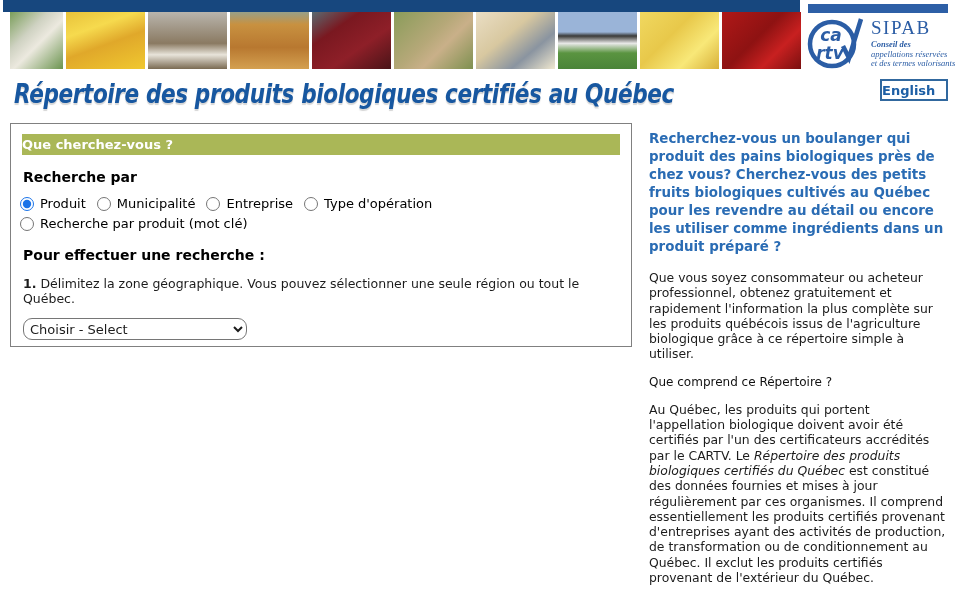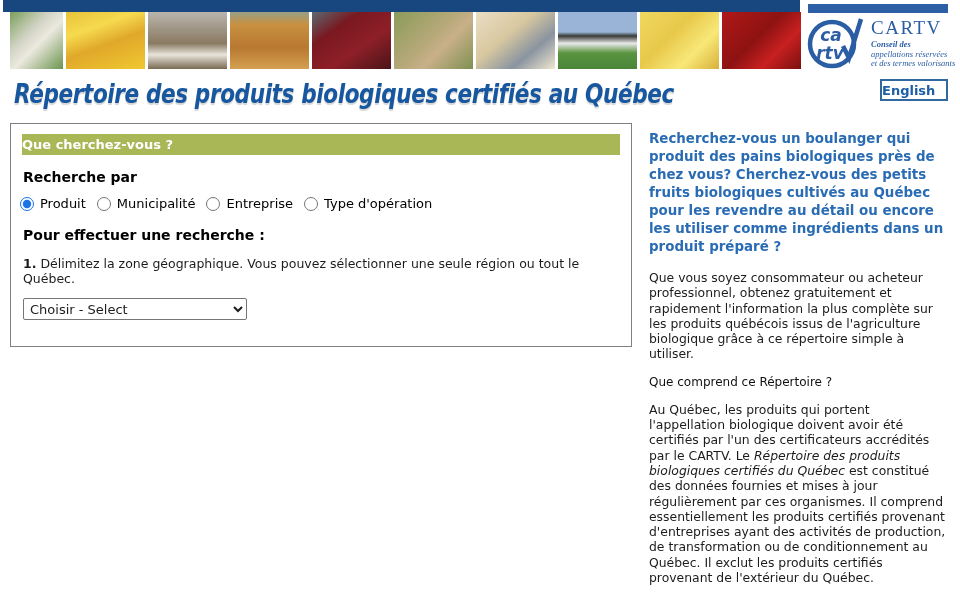--- a/index.html
+++ b/index.html
@@ -49,21 +49,21 @@
   .panel-header { margin:10px 11px 0 11px; height:21px; background:#aab757; color:#ffffff;
                   font-size:13px; font-weight:bold; text-align:left; line-height:21px; }
   .blue-heading { margin:14px 0 0 12px; font-size:14px; font-weight:bold; color:#000000; }
   .radio-row { margin:11px 0 0 9px; font-size:13px; color:#000; display:flex; align-items:center; flex-wrap:wrap; }
   .radio-row label { display:inline-flex; align-items:flex-end; margin-right:11px; }
   .radio-row input[type=radio] { width:14px; height:14px; margin:0 6px 0 0; accent-color:#1a73e8; }
   .radio-row.second { margin-top:5px; }
   .step-line { margin:13px 12px 0 12px; font-size:12.5px; color:#1c1c1c; }
   .step-line b { font-weight:bold; }
   .region-select { margin:12px 0 0 12px; width:224px; height:22px; font-family:inherit;
-                   font-size:13px; color:#1c1c1c; border:1px solid #767676; border-radius:2px;
+                   font-size:13px; color:#1c1c1c; border:1px solid #767676; border-radius:9px;
                    background:#ffffff; padding-left:2px; }
 
   
   .info-column { position:absolute; left:649px; top:130px; width:300px; color:#1c1c1c; }
   .intro { font-size:13.4px; font-weight:bold; color:#2a6cb4; line-height:18px; margin-bottom:14px; }
   .body-p { font-size:12.4px; line-height:15.3px; margin-bottom:13px; }
   .info-h2 { font-size:12px; font-weight:normal; color:#111111; margin:0 0 13px 0; }
 </style>
 </head>
 <body>
@@ -85,21 +85,21 @@
 </div>
 
 <div class="logo-area">
   <svg width="58" height="56" viewBox="0 0 58 56">
     <circle cx="26" cy="29" r="22" fill="none" stroke="#2b5da5" stroke-width="4.5"></circle>
     <text x="25" y="26" text-anchor="middle" font-family="DejaVu Sans, sans-serif" font-size="17" font-weight="bold" font-style="italic" fill="#2b5da5">ca</text>
     <text x="24" y="44" text-anchor="middle" font-family="DejaVu Sans, sans-serif" font-size="17" font-weight="bold" font-style="italic" fill="#2b5da5">rtv</text>
     <path d="M37 31 L43 43 L55 4" fill="none" stroke="#2b5da5" stroke-width="4.5" stroke-linejoin="miter"></path>
   </svg>
   <div class="logo-text">
-    <div class="sipab">CARTV</div>
+    <div class="sipab">SIPAB</div>
     <div class="tagline">
       <div>Conseil des</div>
       <div>appellations réservées</div>
       <div>et des termes valorisants</div>
     </div>
   </div>
 </div>
 
 <div class="page-title">Répertoire des produits biologiques certifiés au Québec</div>
 <button class="english-btn">English</button>
@@ -120,20 +120,26 @@
     </label>
     <label>
       <input type="radio" name="searchby" style="">
       <span>Entreprise</span>
     </label>
     <label>
       <input type="radio" name="searchby" style="">
       <span>Type d'opération</span>
     </label>
   </div>
+  <div class="radio-row second">
+    <label>
+      <input type="radio" name="searchby" style="">
+      <span>Recherche par produit (mot clé)</span>
+    </label>
+  </div>
 
   <div class="blue-heading" style="margin-top:16px;">Pour effectuer une recherche :</div>
 
   <div class="step-line">
     <b>1.</b>
     <span>Délimitez la zone géographique. Vous pouvez sélectionner une seule région ou tout le Québec.</span>
   </div>
 
   <select class="region-select">
     <option>Choisir - Select</option>

